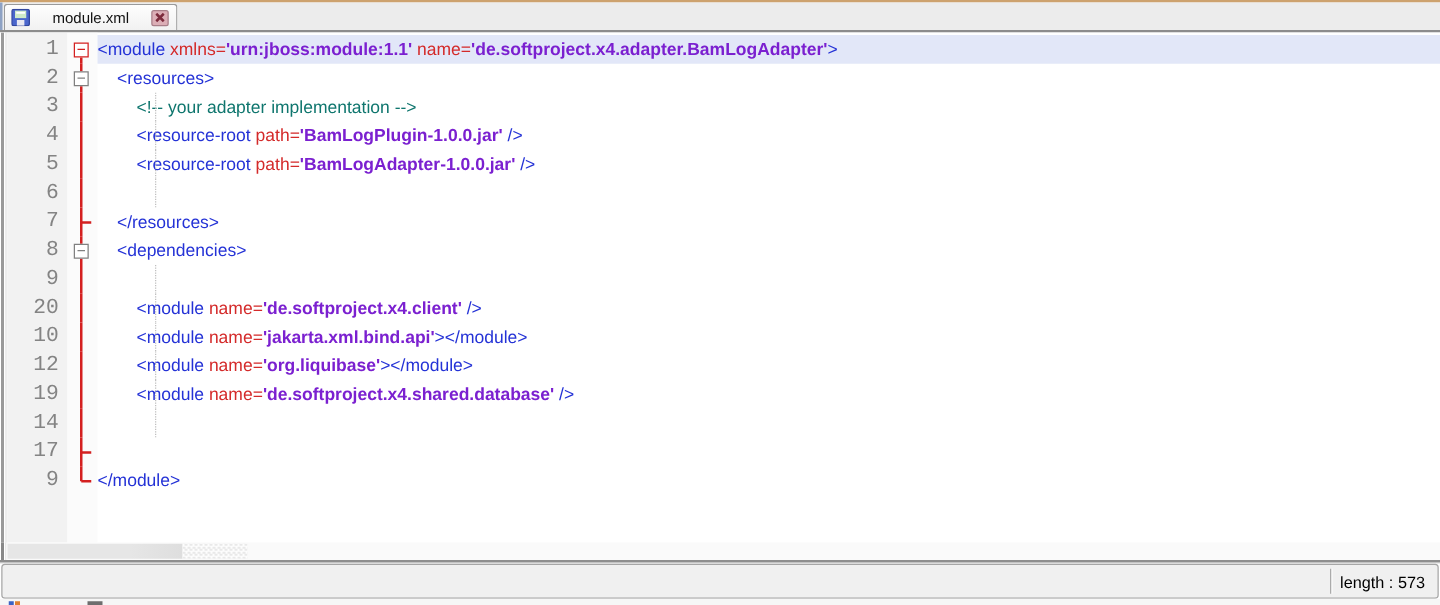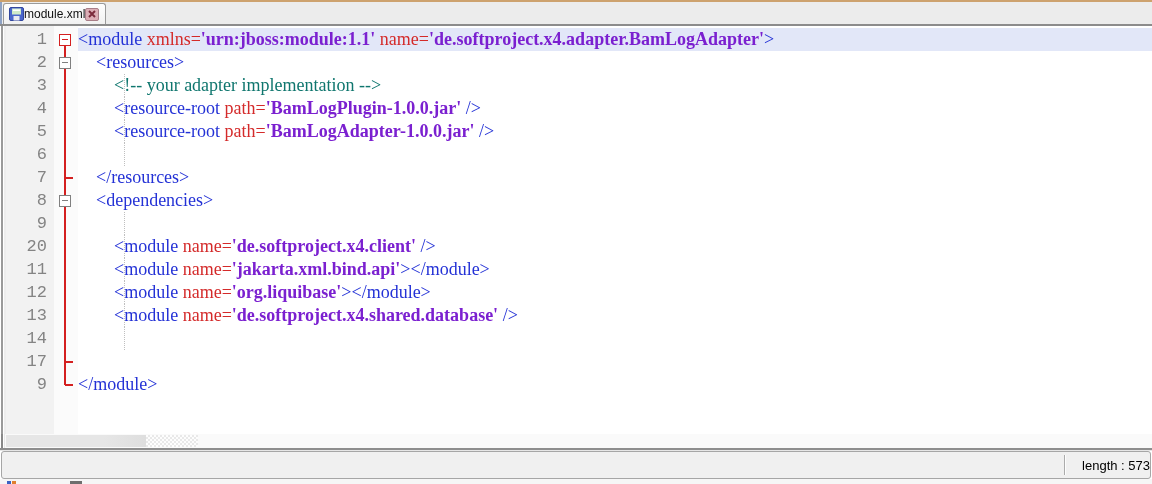--- a/index.html
+++ b/index.html
@@ -6,21 +6,21 @@
   html,body { width:1152px; height:484px; overflow:hidden; background:#fff;
               font-family:"Liberation Sans", sans-serif; }
   .window { position:relative; width:1152px; height:484px; background:#fff; overflow:hidden; }
 
   
   .topline { height:2px; background:#CDA26E; }
   .tabbar { position:relative; height:24px; background:#ECECEC;
             border-bottom:2px solid #8C8C8C; display:flex; align-items:flex-end; }
   .tabbar-leftedge { position:absolute; left:0; top:0; bottom:0; width:2px; background:#8EA2C4; }
   .tab { position:relative; margin-left:3px; height:21px; display:flex; align-items:center;
-         gap:0; padding:0 6px 0 5px; background:linear-gradient(#FEFEFE,#F1F1F1);
+         gap:18px; padding:0 6px 0 5px; background:linear-gradient(#FEFEFE,#F1F1F1);
          border:1px solid #9A9A9A; border-bottom:none; border-radius:3px 3px 0 0;text-align:right; }
   .tab-label { font-size:12px; color:#111; }
   .floppy { width:15px; height:14px; display:block; }
   .closebox { width:14px; height:13px; background:#DCAEB6; border:1px solid #A87E88;
               border-radius:2px; display:flex; align-items:center; justify-content:center; }
   .closebox svg { width:8px; height:8px; display:block; }
 
   
   .editor { position:relative; height:424px; background:#fff;
             border-bottom:2px solid #8E8E8E; overflow:hidden; }
@@ -37,22 +37,22 @@
   .fv-full   { position:absolute; left:10px; top:0; bottom:0; width:2px; background:#D42020; }
   .fv-bottom { position:absolute; left:10px; top:50%; bottom:0; width:2px; background:#D42020; }
   .fv-top    { position:absolute; left:10px; top:0; height:50%; width:2px; background:#D42020; }
   .ftick     { position:absolute; left:11px; top:11px; width:8px; height:2px; background:#D42020; }
   .fbox { position:absolute; left:5px; top:50%; transform:translateY(-50%);
           width:12px; height:12px; background:#fff; border:1px solid #D42020; z-index:2; }
   .fbox::after { content:""; position:absolute; left:2px; right:2px; top:4px; height:1px; background:#D42020; }
   .fbox.gray { border-color:#808080; }
   .fbox.gray::after { background:#808080; }
   .code { position:relative; flex:1; white-space:pre; overflow:hidden;
-          font-family:Liberation Serif, serif;
-          font-size:18px; line-height:23px; color:#000; }
+          font-family:Liberation Sans, sans-serif;
+          font-size:14px; line-height:23px; color:#000; }
   .row.hl .code { background:#E2E7F8; }
   .guide { position:absolute; left:46px; top:0; bottom:0; width:0;
            border-left:1px dotted #BFBFBF; }
   .c-tag { color:#2432D6; }
   .c-attr { color:#D42A2A; }
   .c-val { color:#7B20D0; font-weight:bold; }
   .c-com { color:#0f766e; }
   .c-def { color:#000; }
 
   
@@ -65,21 +65,21 @@
   .hscroll-edge { position:absolute; left:0; top:0; bottom:0; width:5px;
             background:linear-gradient(to right,#FFFFFF 0 1px,#888888 1px 3px,#FFFFFF 3px 4px,#E8E8E8 4px 5px); }
 
   
   .statusgap { height:1px; background:#E6E6E6; }
   .statusbar { position:relative; height:28px; margin:0 1px; background:#F0F0F0;
                border:1px solid #A6A6A6; border-radius:3px;
                display:flex; align-items:center; justify-content:flex-end; }
   .status-sep { position:absolute; right:84px; top:3px; bottom:3px; width:2px;
                 border-left:1px solid #ABABAB; border-right:1px solid #FDFDFD; }
-  .status-length { font-size:13px; color:#000; }
+  .status-length { font-size:13px; color:#000; padding-right:10px; }
 
   
   .bottomstrip { position:relative; height:5px; background:#F6F6F6; }
   .px-blue   { position:absolute; left:7px;  bottom:0; width:4px; height:3px; background:#3B62C4; }
   .px-orange { position:absolute; left:12px; bottom:0; width:4px; height:3px; background:#E08030; }
   .px-gray   { position:absolute; left:70px; bottom:0; width:12px; height:3px; background:#6E6E6E; }
 </style>
 </head>
 <body>
 
@@ -178,35 +178,35 @@
           <div class="code"><i class="guide"></i><span class="c-def">        </span></div>
         </div>
         <div class="row">
           <div class="gutter">20</div>
           <div class="foldcol">
             <i class="fv-full"></i>
           </div>
           <div class="code"><i class="guide"></i><span class="c-def">        </span><span class="c-tag">&lt;module </span><span class="c-attr">name=</span><span class="c-val">'de.softproject.x4.client'</span><span class="c-tag"> /&gt;</span></div>
         </div>
         <div class="row">
-          <div class="gutter">11</div>
+          <div class="gutter">10</div>
           <div class="foldcol">
             <i class="fv-full"></i>
           </div>
           <div class="code"><i class="guide"></i><span class="c-def">        </span><span class="c-tag">&lt;module </span><span class="c-attr">name=</span><span class="c-val">'jakarta.xml.bind.api'</span><span class="c-tag">&gt;&lt;/module&gt;</span></div>
         </div>
         <div class="row">
           <div class="gutter">12</div>
           <div class="foldcol">
             <i class="fv-full"></i>
           </div>
           <div class="code"><i class="guide"></i><span class="c-def">        </span><span class="c-tag">&lt;module </span><span class="c-attr">name=</span><span class="c-val">'org.liquibase'</span><span class="c-tag">&gt;&lt;/module&gt;</span></div>
         </div>
         <div class="row">
-          <div class="gutter">13</div>
+          <div class="gutter">19</div>
           <div class="foldcol">
             <i class="fv-full"></i>
           </div>
           <div class="code"><i class="guide"></i><span class="c-def">        </span><span class="c-tag">&lt;module </span><span class="c-attr">name=</span><span class="c-val">'de.softproject.x4.shared.database'</span><span class="c-tag"> /&gt;</span></div>
         </div>
         <div class="row">
           <div class="gutter">14</div>
           <div class="foldcol">
             <i class="fv-full"></i>
           </div>

